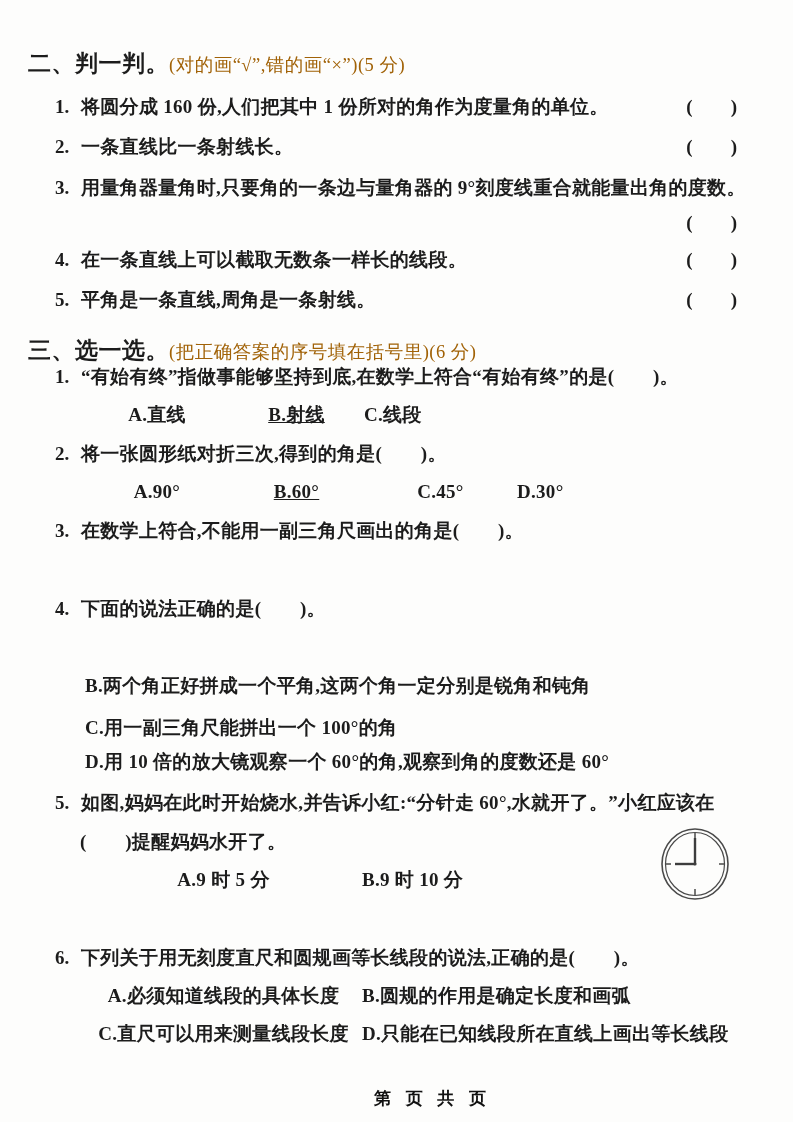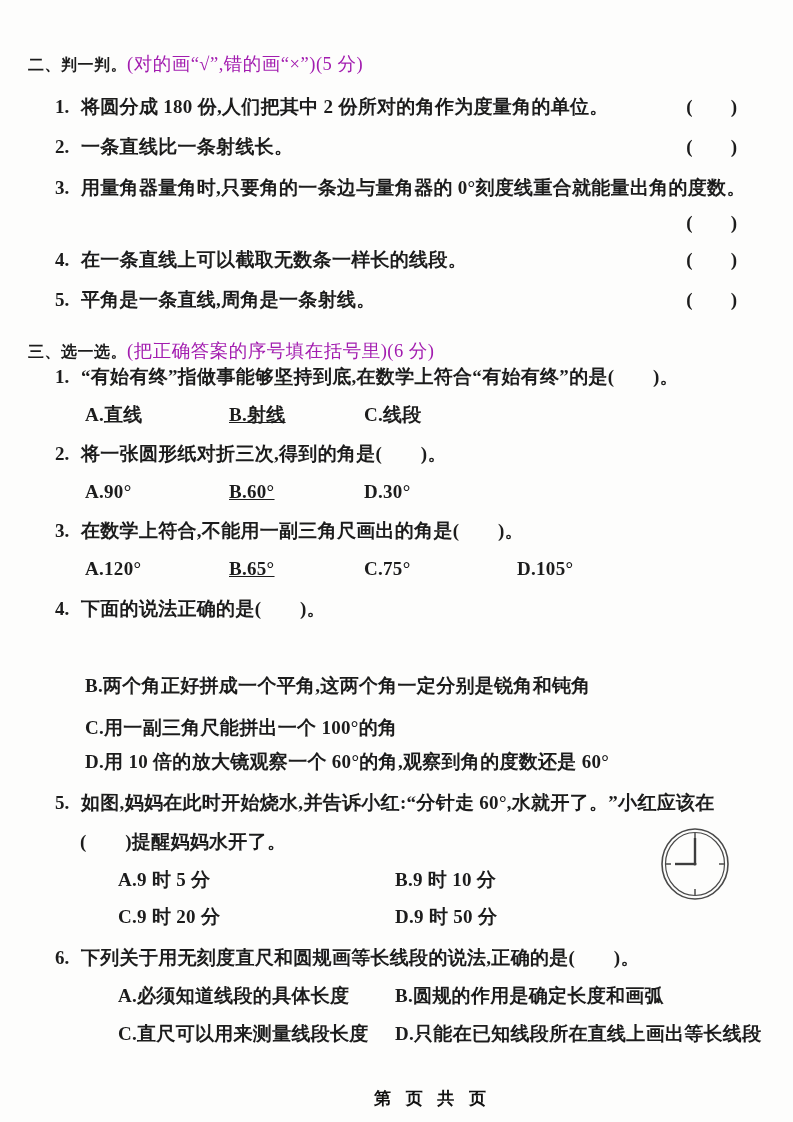--- a/index.html
+++ b/index.html
@@ -6,65 +6,65 @@
   body {
     width: 793px; height: 1122px;
     background: #fdfdfc;
     font-family: "Liberation Serif", "DejaVu Serif", serif;
     color: #1c1c1c;
     overflow: hidden;
   }
   .page { position: relative; width: 793px; height: 1122px; }
   .line { position: absolute; white-space: nowrap; font-size: 19px; line-height: 24px; }
   .sec-title { left: 28px; }
-  .t-main { font-weight: 700; font-size: 16px; letter-spacing: 0.5px; margin-top: 20px; }
-  .t-note { font-size: 18.5px; font-weight: 400; color: #a21caf; letter-spacing: 0.5px; margin-top: 44px; }
+  .t-main { font-weight: 700; font-size: 23px; letter-spacing: 0.5px; margin-top: 20px; }
+  .t-note { font-size: 18.5px; font-weight: 400; color: #a16207; letter-spacing: 0.5px; margin-top: 44px; }
   .judge { left: 55px; right: 56px; display: flex; align-items: baseline; }
   .qrow  { left: 55px; display: flex; align-items: baseline; }
   .qnum  { font-weight: 700; width: 26px; flex: 0 0 26px; }
   .qtext { font-weight: 600; letter-spacing: 0.3px; }
   .judge .qtext { flex: 1 1 auto; }
   .paren { font-weight: 600; white-space: pre; }
   .paren-right { right: 56px; text-align: right; font-weight: 600; white-space: pre; }
   .opts { left: 85px; display: flex; align-items: baseline; font-weight: 600; }
-  .opts span { letter-spacing: 0.3px; }
+  .opts span { letter-spacing: 0.3px; text-align: center; }
   .c4a { width: 144px; flex: 0 0 144px; }
   .c4b { width: 135px; flex: 0 0 135px; text-decoration: underline; }
   .c4c { width: 153px; flex: 0 0 153px; }
-  .c2  { width: 277px; flex: 0 0 277px; margin-left: 33px; }
+  .c2  { width: 277px; flex: 0 0 277px; }
   .optline { left: 85px; font-weight: 600; letter-spacing: 0.3px; }
   .footer { left: 0; width: 100%; text-align: center; font-size: 17px;
             font-weight: 600; letter-spacing: 5px;
             font-family: "Liberation Sans", "DejaVu Sans", sans-serif; color: #111; padding-left: 36px; }
   .clock { position: absolute; left: 658px; top: 826px; }
 </style>
 </head>
 <body>
 
 <div class="page">
 
   <div class="line sec-title" style="top:52px">
     <span class="t-main">二、判一判。</span><span class="t-note">(对的画“√”,错的画“×”)(5 分)</span>
   </div>
 
   <div class="line judge" style="top:95px">
     <span class="qnum">1.</span>
-    <span class="qtext">将圆分成 180 份,人们把其中 2 份所对的角作为度量角的单位。</span>
+    <span class="qtext">将圆分成 160 份,人们把其中 1 份所对的角作为度量角的单位。</span>
     <span class="paren">(　　)</span>
   </div>
 
   <div class="line judge" style="top:135px">
     <span class="qnum">2.</span>
     <span class="qtext">一条直线比一条射线长。</span>
     <span class="paren">(　　)</span>
   </div>
 
   <div class="line qrow" style="top:176px">
     <span class="qnum">3.</span>
-    <span class="qtext">用量角器量角时,只要角的一条边与量角器的 0°刻度线重合就能量出角的度数。</span>
+    <span class="qtext">用量角器量角时,只要角的一条边与量角器的 9°刻度线重合就能量出角的度数。</span>
   </div>
   <div class="line paren-right" style="top:211px">(　　)</div>
 
   <div class="line judge" style="top:248px">
     <span class="qnum">4.</span>
     <span class="qtext">在一条直线上可以截取无数条一样长的线段。</span>
     <span class="paren">(　　)</span>
   </div>
 
   <div class="line judge" style="top:288px">
@@ -87,54 +87,45 @@
     <span>C.线段</span>
   </div>
 
   <div class="line qrow" style="top:442px">
     <span class="qnum">2.</span>
     <span class="qtext">将一张圆形纸对折三次,得到的角是(　　)。</span>
   </div>
   <div class="line opts" style="top:480px">
     <span class="c4a">A.90°</span>
     <span class="c4b">B.60°</span>
+    <span class="c4c">C.45°</span>
     <span>D.30°</span>
   </div>
 
   <div class="line qrow" style="top:519px">
     <span class="qnum">3.</span>
     <span class="qtext">在数学上符合,不能用一副三角尺画出的角是(　　)。</span>
-  </div>
-  <div class="line opts" style="top:557px">
-    <span class="c4a">A.120°</span>
-    <span class="c4b">B.65°</span>
-    <span class="c4c">C.75°</span>
-    <span>D.105°</span>
   </div>
 
   <div class="line qrow" style="top:597px">
     <span class="qnum">4.</span>
     <span class="qtext">下面的说法正确的是(　　)。</span>
   </div>
   <div class="line optline" style="top:674px">B.两个角正好拼成一个平角,这两个角一定分别是锐角和钝角</div>
   <div class="line optline" style="top:716px">C.用一副三角尺能拼出一个 100°的角</div>
   <div class="line optline" style="top:750px">D.用 10 倍的放大镜观察一个 60°的角,观察到角的度数还是 60°</div>
 
   <div class="line qrow" style="top:791px">
     <span class="qnum">5.</span>
     <span class="qtext">如图,妈妈在此时开始烧水,并告诉小红:“分针走 60°,水就开了。”小红应该在</span>
   </div>
   <div class="line optline" style="top:830px; left:80px">(　　)提醒妈妈水开了。</div>
   <div class="line opts" style="top:868px">
     <span class="c2">A.9 时 5 分</span>
     <span>B.9 时 10 分</span>
-  </div>
-  <div class="line opts" style="top:905px">
-    <span class="c2">C.9 时 20 分</span>
-    <span>D.9 时 50 分</span>
   </div>
 
   <svg class="clock" width="74" height="76" viewBox="0 0 74 76">
     <ellipse cx="37" cy="38" rx="33" ry="35" fill="none" stroke="#4a4a4a" stroke-width="1.6"></ellipse>
     <ellipse cx="37" cy="38" rx="29.5" ry="31.5" fill="none" stroke="#4a4a4a" stroke-width="1.2"></ellipse>
     <line x1="37" y1="7" x2="37" y2="13" stroke="#4a4a4a" stroke-width="1.5"></line>
     <line x1="37" y1="63" x2="37" y2="69" stroke="#4a4a4a" stroke-width="1.5"></line>
     <line x1="61" y1="38" x2="67" y2="38" stroke="#4a4a4a" stroke-width="1.5"></line>
     <line x1="7" y1="38" x2="13" y2="38" stroke="#4a4a4a" stroke-width="1.5"></line>
     <line x1="37" y1="38" x2="37" y2="12" stroke="#3d3d3d" stroke-width="2.4"></line>

